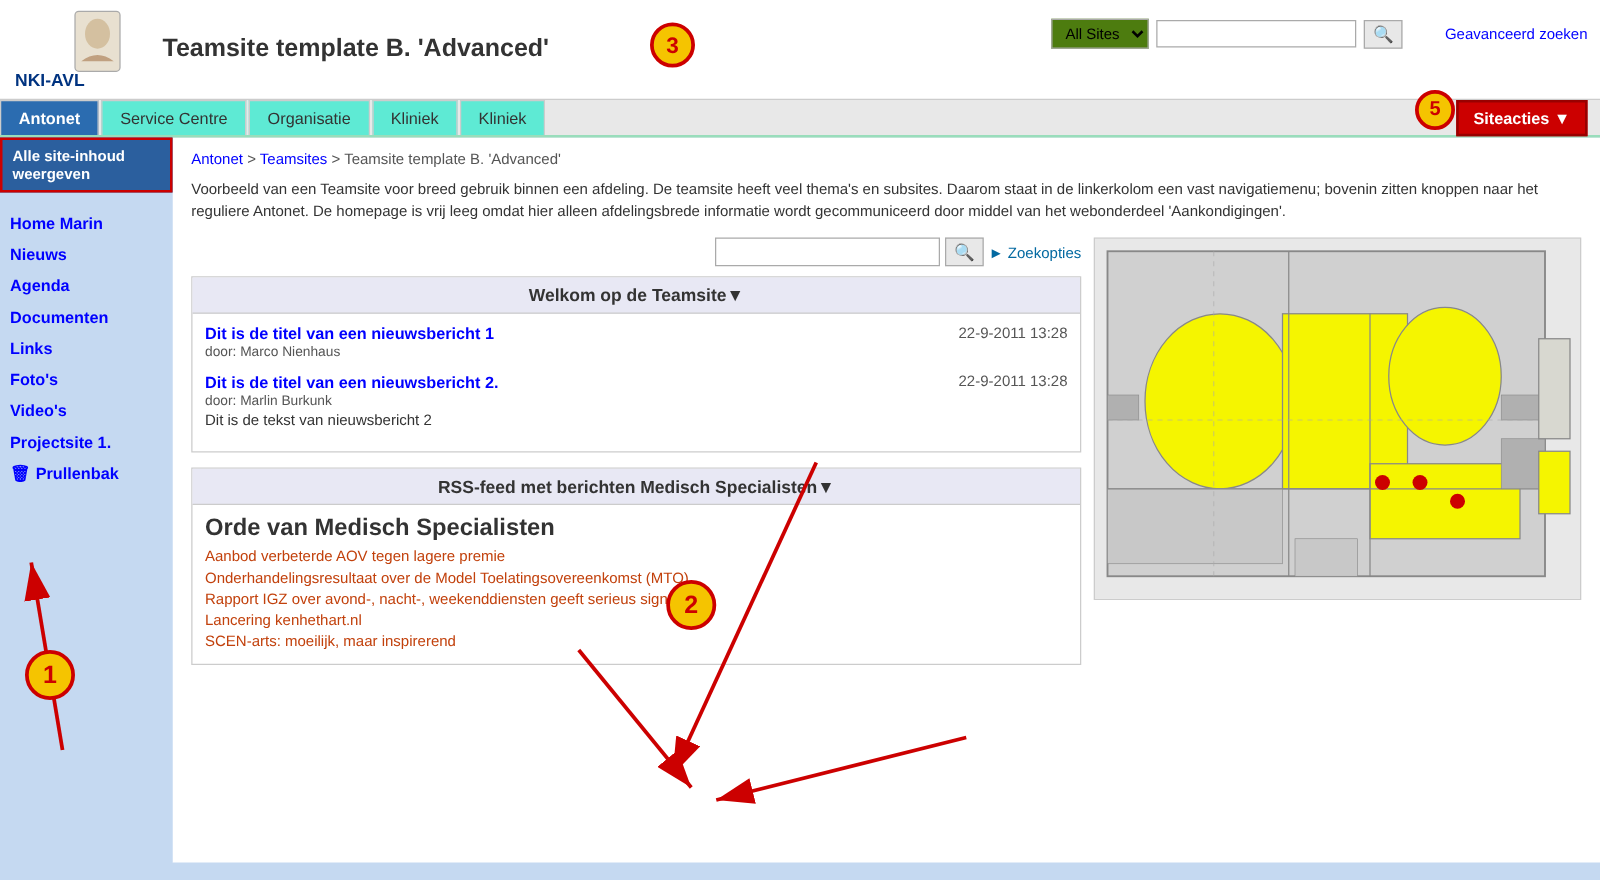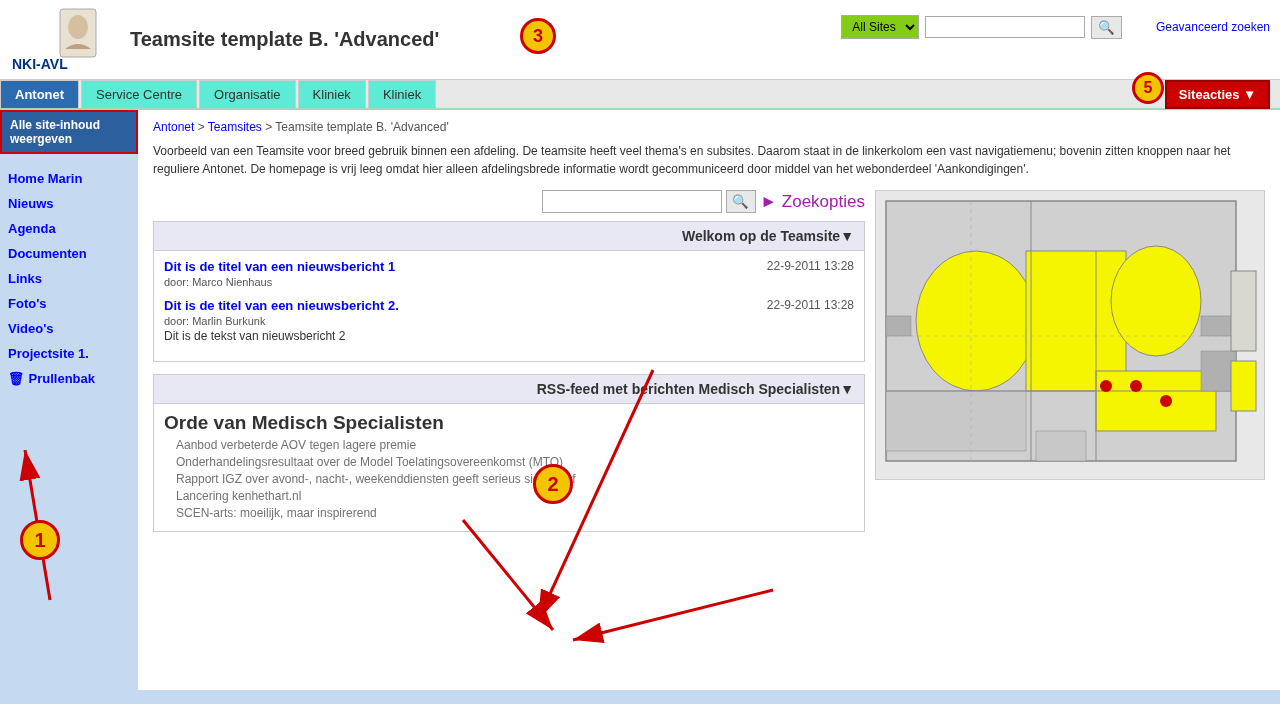--- a/index.html
+++ b/index.html
@@ -3,21 +3,21 @@
   <meta charset="utf-8">
   <style>
     * { margin: 0; padding: 0; box-sizing: border-box; }
     body { font-family: Arial, sans-serif; font-size: 12px; background: #c5d9f1; width: 1280px; min-height: 704px; }
 
     
     #header { background: white; display: flex; align-items: center; padding: 8px 10px; border-bottom: 1px solid #ccc; position: relative; height: 80px; }
     #logo-area { display: flex; align-items: center; margin-right: 20px; }
     #site-title { font-size: 20px; font-weight: bold; color: #333; margin-left: 10px; }
     #search-area { position: absolute; right: 10px; top: 15px; display: flex; align-items: center; gap: 6px; }
-    #site-select { border: 1px solid #aaa; padding: 3px 6px; font-size: 12px; background: #84cc16; }
+    #site-select { border: 1px solid #aaa; padding: 3px 6px; font-size: 12px; background: #4d7c0f; }
     #search-input-top { border: 1px solid #aaa; padding: 3px 6px; width: 160px; font-size: 12px; }
     #search-btn-top { background: #e8e8e8; border: 1px solid #aaa; padding: 3px 6px; cursor: pointer; }
     #advanced-search-link { color: #00f; text-decoration: none; font-size: 12px; margin-left: 28px; }
 
     
     #nav-tabs { background: #e8e8e8; display: flex; align-items: center; border-bottom: 2px solid #9db; padding: 0; position: relative; }
     .nav-tab { padding: 6px 14px; cursor: pointer; font-size: 13px; border: 1px solid #ccc; border-bottom: none; margin-right: 2px; background: #5eead4; color: #333; }
     .nav-tab.active { background: #2b6cb0; color: white; font-weight: bold; }
     #siteacties-btn { position: absolute; right: 10px; background: #c00; color: white; border: 2px solid #900; padding: 5px 12px; font-size: 13px; font-weight: bold; cursor: pointer; display: flex; align-items: center; gap: 4px; }
 
@@ -37,30 +37,30 @@
     #breadcrumb { font-size: 12px; color: #555; margin-bottom: 8px; }
     #breadcrumb a { color: #00f; text-decoration: none; }
     #intro-text { font-size: 12px; color: #333; margin-bottom: 12px; line-height: 1.5; }
 
     
     #content-and-right { display: flex; gap: 10px; }
     #main-content { flex: 1; }
 
     
     .section-box { border: 1px solid #ccc; margin-bottom: 12px; }
-    .section-header { background: #e8e8f4; padding: 6px 10px; font-size: 14px; font-weight: bold; color: #333; display: flex; justify-content: flex-end; align-items: center; border-bottom: 1px solid #ccc; }
+    .section-header { background: #e8e8f4; padding: 6px 10px; font-size: 14px; font-weight: bold; color: #333; display: flex; justify-content: center; align-items: center; border-bottom: 1px solid #ccc; }
     .section-content { padding: 8px 10px; }
 
     .news-item { margin-bottom: 10px; }
     .news-title { color: #00f; font-weight: bold; font-size: 13px; text-decoration: none; }
     .news-date { float: right; color: #555; font-size: 12px; }
     .news-author { color: #555; font-size: 11px; margin: 2px 0; }
     .news-text { font-size: 12px; color: #333; }
 
-    .rss-link { display: block; color: #737373; font-size: 12px; margin: 3px 12px; text-decoration: none; }
+    .rss-link { display: block; color: #c2410c; font-size: 12px; margin: 3px 0; text-decoration: none; }
     .section-subtitle { font-weight: bold; font-size: 19px; color: #333; margin-bottom: 4px; }
 
     
     #content-search { display: flex; align-items: center; gap: 4px; margin-bottom: 8px; }
     #content-search-input { border: 1px solid #aaa; padding: 3px 6px; width: 200px; }
     #content-search-btn { border: 1px solid #aaa; background: #e8e8e8; padding: 3px 6px; cursor: pointer; }
     #zoekoptions { color: #00f; font-size: 12px; cursor: pointer; }
 
     
     #right-panel { width: 390px; flex-shrink: 0; }
@@ -156,21 +156,21 @@
     <div id="intro-text">Voorbeeld van een Teamsite voor breed gebruik binnen een afdeling. De teamsite heeft veel thema's en subsites. Daarom staat in de linkerkolom een vast navigatiemenu; bovenin zitten knoppen naar het reguliere Antonet. De homepage is vrij leeg omdat hier alleen afdelingsbrede informatie wordt gecommuniceerd door middel van het webonderdeel 'Aankondigingen'.</div>
 
     <div id="content-and-right">
 
       <div id="main-content" style="position:relative;">
 
         <div id="content-search">
           <div style="flex:1;"></div>
           <input type="text" id="content-search-input" style="border: 1px solid rgb(170, 170, 170); padding: 3px 6px; width: 180px;">
           <button id="content-search-btn" style="border:1px solid #aaa; background:#e8e8e8; padding:3px 6px; cursor:pointer;">🔍</button>
-          <span id="zoekoptions" style="color:#a21caf; font-size:17px; cursor:pointer;">► Zoekopties</span>
+          <span id="zoekoptions" style="color:#0369a1; font-size:12px; cursor:pointer;">► Zoekopties</span>
         </div>
 
         <div class="section-box">
           <div class="section-header">
             <span>Welkom op de Teamsite</span>
             <span style="cursor:pointer;">▼</span>
           </div>
           <div class="section-content">
 
             <div class="news-item">

